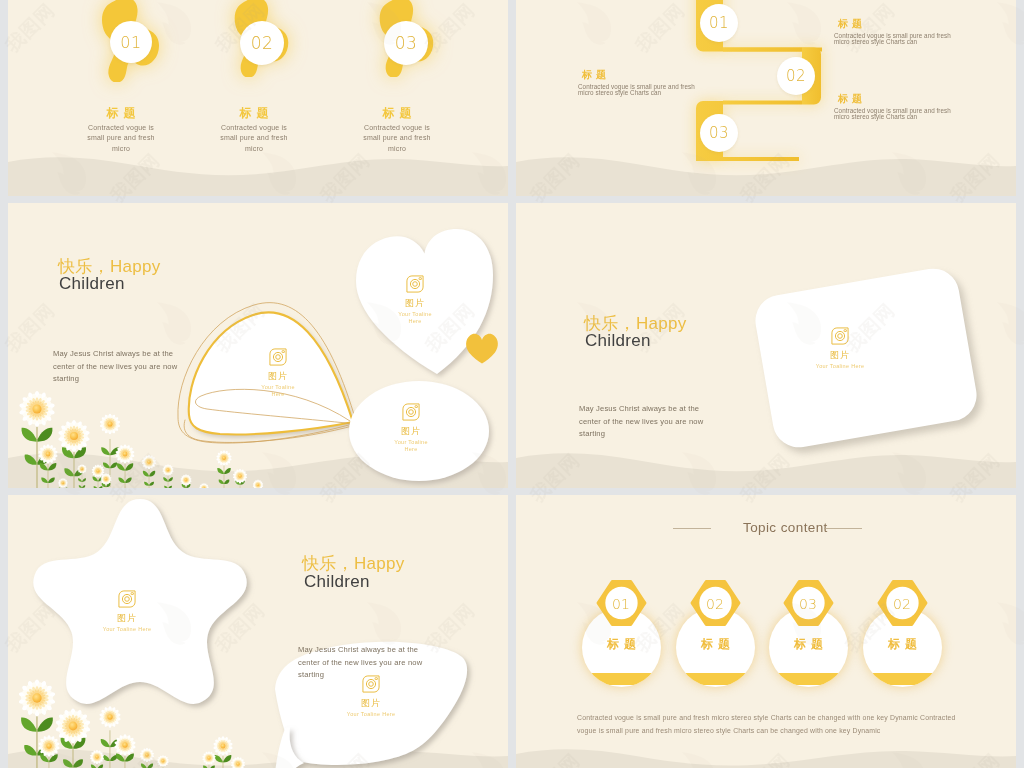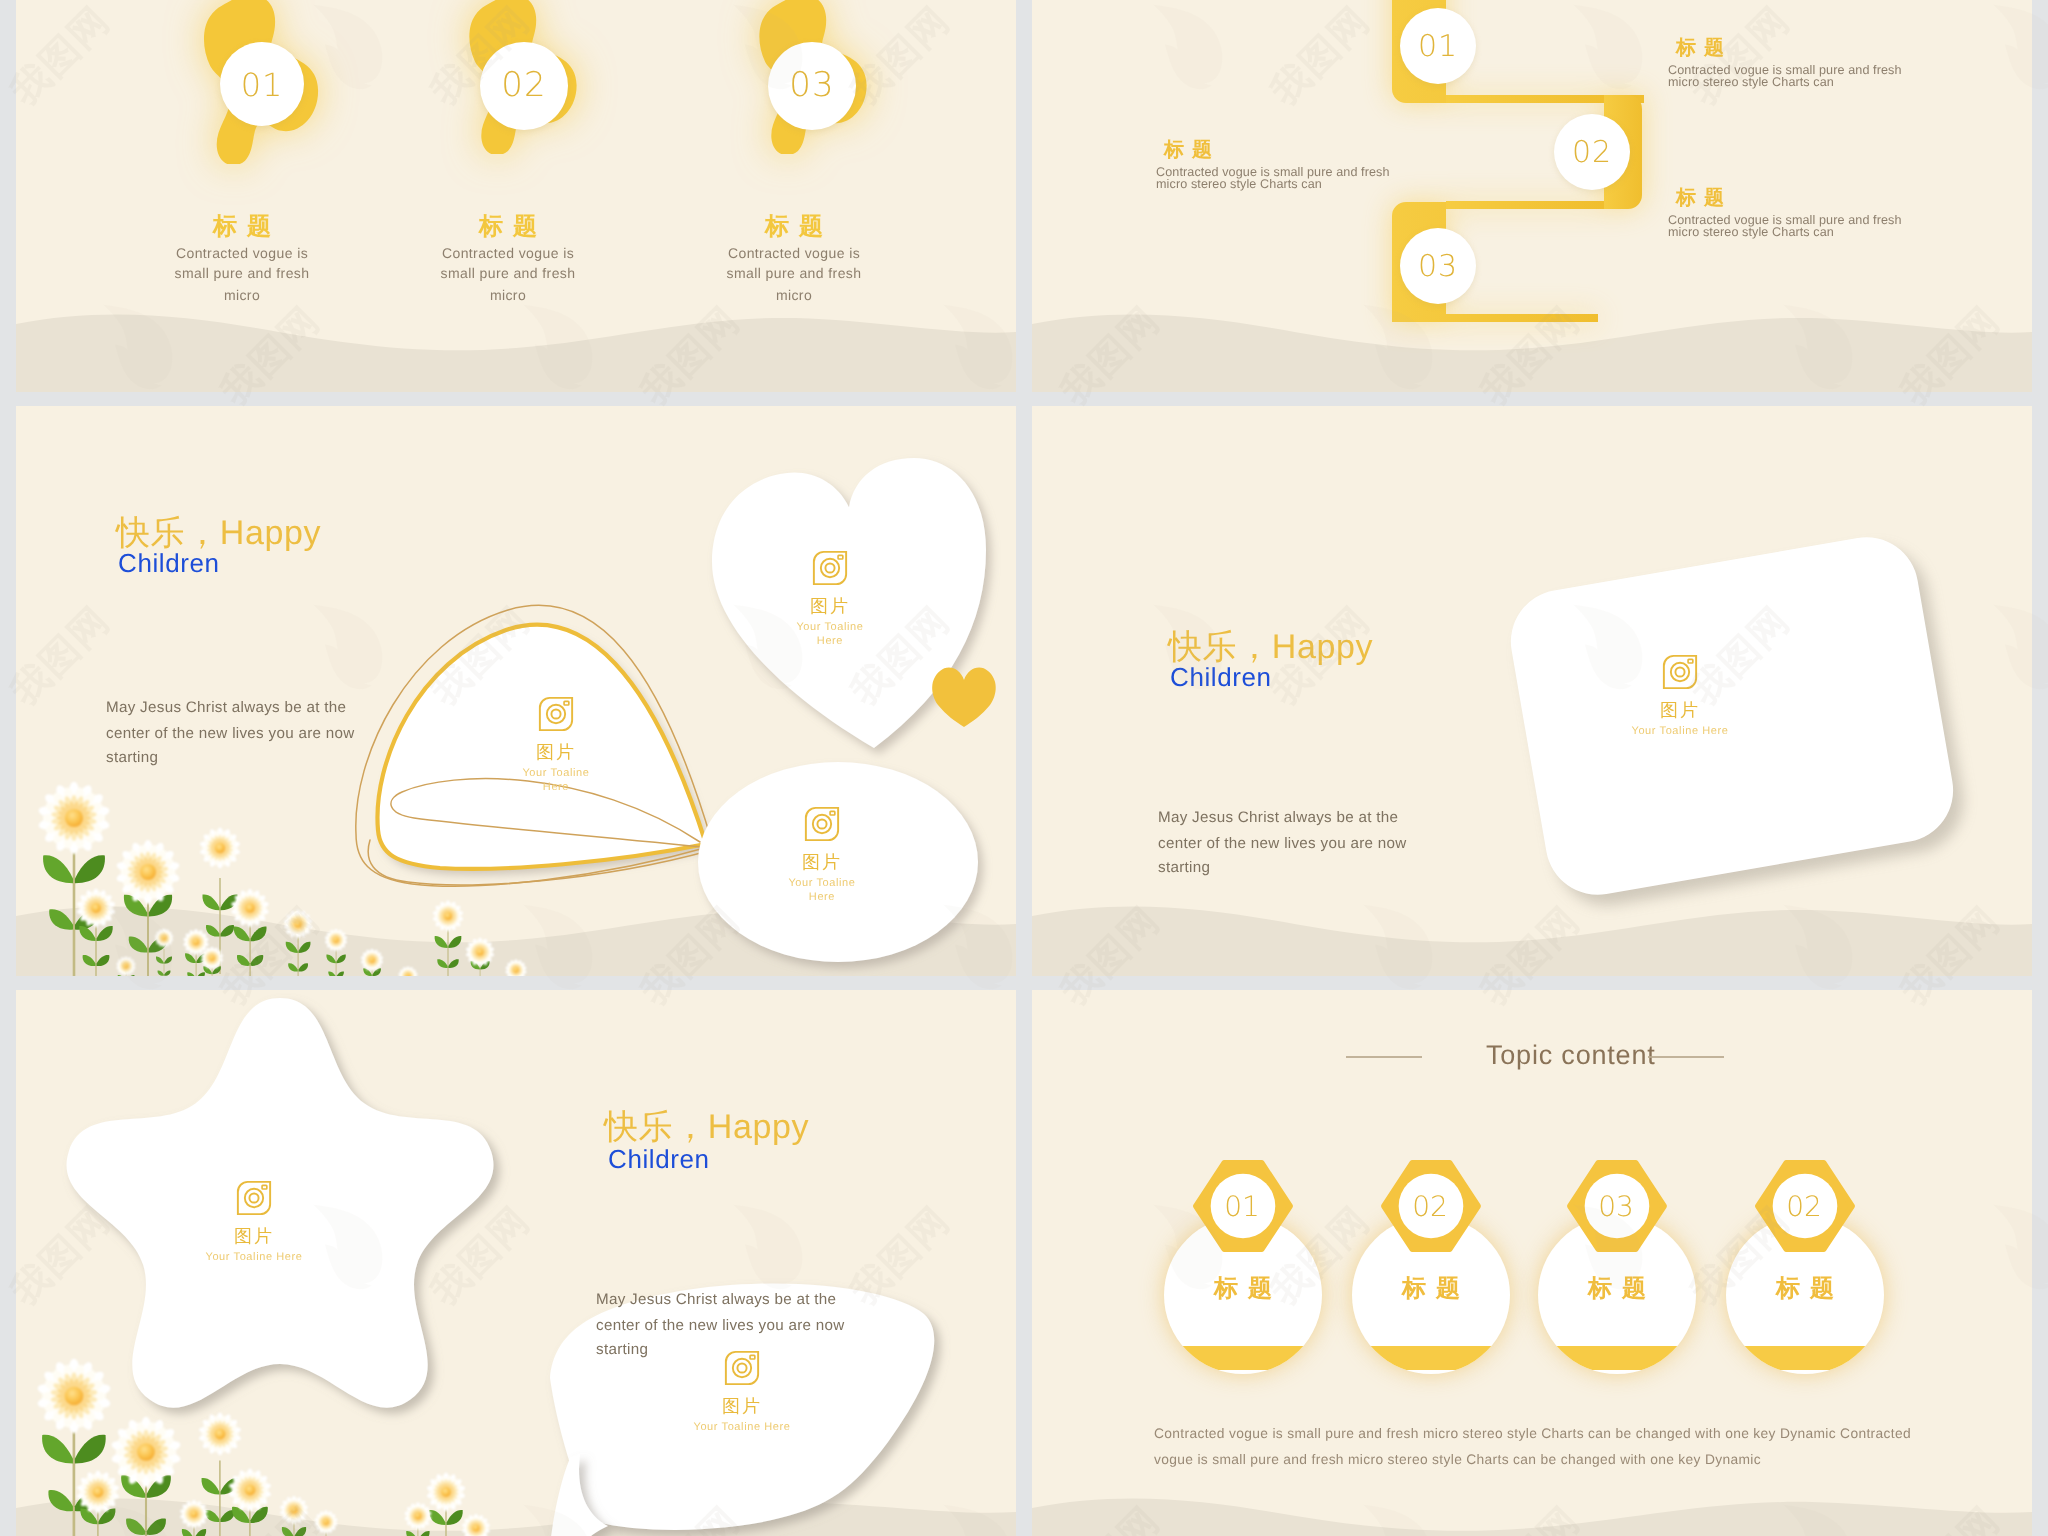--- a/index.html
+++ b/index.html
@@ -22,21 +22,21 @@
   .s1-title{position:absolute;text-align:center;color:#f3c73f;font-size:12px;
      letter-spacing:5px;font-weight:700;text-indent:5px;}
   .s1-body{position:absolute;text-align:center;color:#8d7f6d;font-size:7px;
      line-height:10.3px;letter-spacing:0.2px;}
 
   
   .s2-title{position:absolute;color:#f0bf3c;font-size:10px;letter-spacing:4px;font-weight:700;white-space:nowrap;}
   .s2-body{position:absolute;color:#8d7f6d;font-size:6.3px;line-height:6.4px;letter-spacing:0.05px;white-space:nowrap;}
   
   .hdr-zh{position:absolute;color:#edbe43;font-size:17px;font-weight:400;letter-spacing:0.3px;white-space:nowrap;}
-  .hdr-en{position:absolute;color:#1d4ed8;font-size:13px;font-weight:400;letter-spacing:0.3px;}
+  .hdr-en{position:absolute;color:#404040;font-size:17px;font-weight:400;letter-spacing:0.3px;}
   .hdr-body{position:absolute;color:#7e7260;font-size:7.6px;line-height:12.5px;letter-spacing:0.15px;white-space:nowrap;margin-top:42px;}
   .ph{position:absolute;display:flex;flex-direction:column;align-items:center;
       color:#e9ba3c;}
   .ph-zh{font-size:9px;letter-spacing:1px;margin-top:2px;}
   .ph-en{font-size:5.5px;letter-spacing:0.3px;margin-top:1px;text-align:center;line-height:7px;color:#eecb72;}
   .sunflower-use{filter:blur(0.55px);}
   
   .s6-head{position:absolute;color:#8a7358;font-size:13.5px;letter-spacing:0.4px;white-space:nowrap;margin-left:18px;}
   .s6-rule{position:absolute;height:1px;background:#b9a88d;opacity:0.85;}
   .s6-circle{position:absolute;width:79px;height:79px;border-radius:50%;background:#fff;overflow:hidden;

